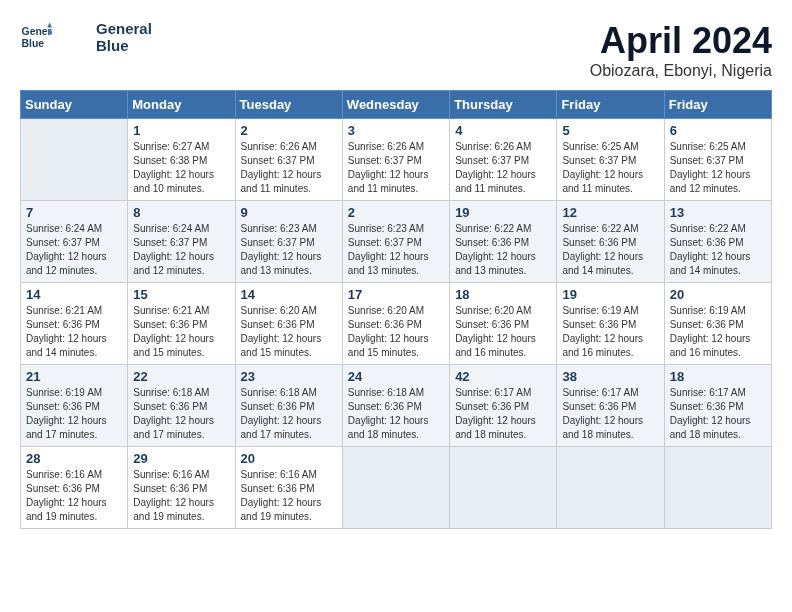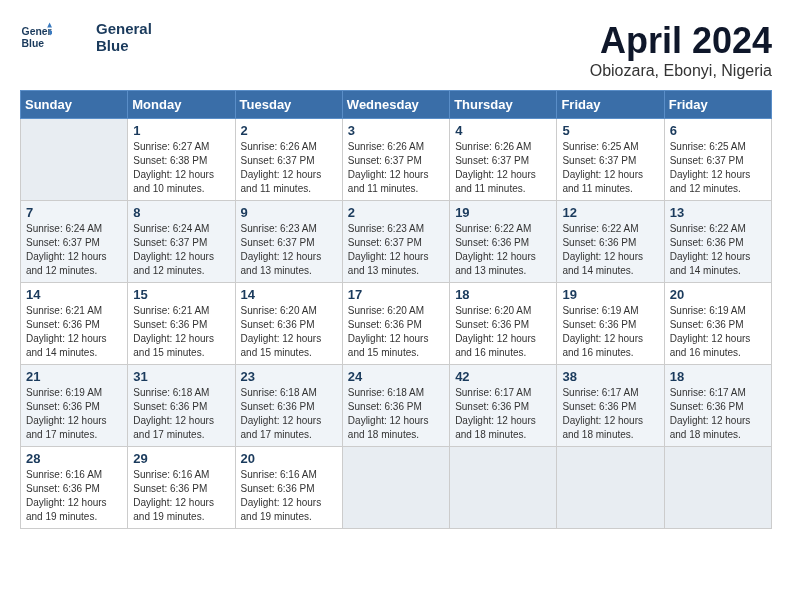--- a/index.html
+++ b/index.html
@@ -268,21 +268,21 @@
       </tr>
       <tr>
         <td>
           <span class="day-number">21</span>
           <div class="day-info" style="white-space: pre-line;">Sunrise: 6:19 AM
 Sunset: 6:36 PM
 Daylight: 12 hours
 and 17 minutes.</div>
         </td>
         <td>
-          <span class="day-number">31</span>
+          <span class="day-number">22</span>
           <div class="day-info" style="white-space: pre-line;">Sunrise: 6:18 AM
 Sunset: 6:36 PM
 Daylight: 12 hours
 and 17 minutes.</div>
         </td>
         <td>
           <span class="day-number">23</span>
           <div class="day-info" style="white-space: pre-line;">Sunrise: 6:18 AM
 Sunset: 6:36 PM
 Daylight: 12 hours

